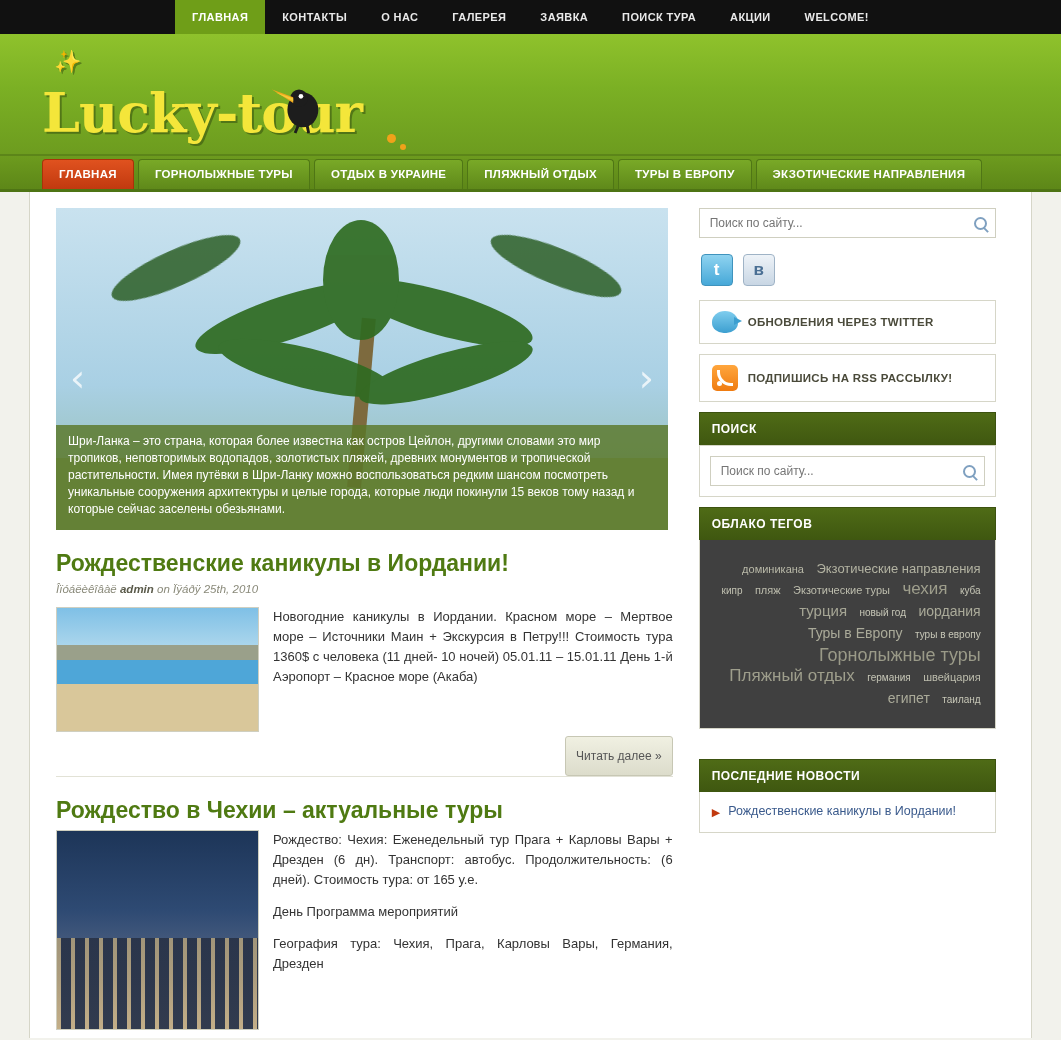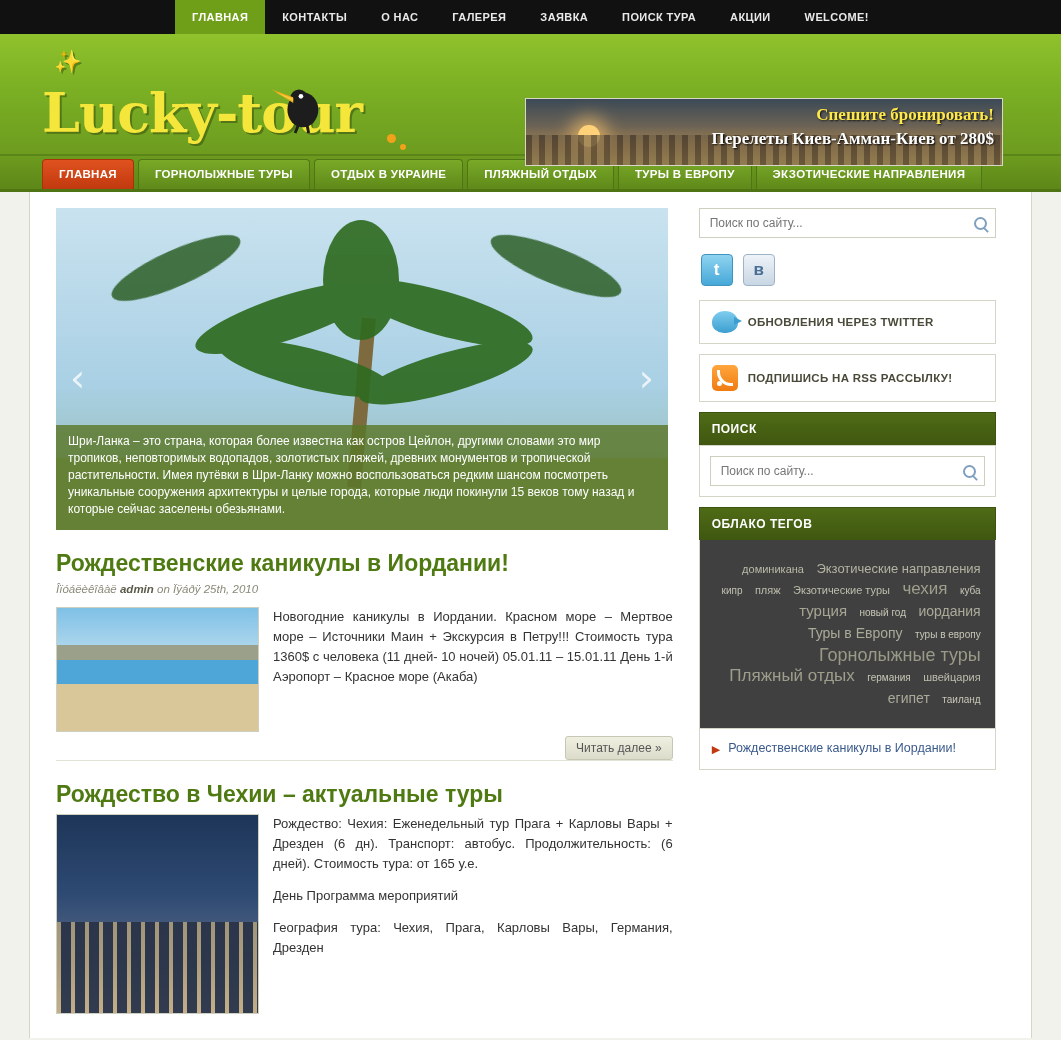--- a/index.html
+++ b/index.html
@@ -174,21 +174,21 @@
   .thumb .sand { position:absolute; left:0; right:0; bottom:0; height:38%; background:#d9c79a; }
   .thumb .hill { position:absolute; left:0; right:0; top:30%; height:14%; background:#9aa08a; }
   .thumb .w-lights { position:absolute; left:0; right:0; bottom:0; height:46%;
     background: repeating-linear-gradient(to right, rgba(240,200,120,.55) 0 4px, rgba(40,50,70,.9) 4px 14px);}
   .post .text { font-size: 13px; line-height: 20px; color:#333; text-align: justify; }
   .post .text p { margin: 0 0 12px 0; }
   .readmore {
     display:inline-block; float:right; margin-top: 4px;
     background: linear-gradient(to bottom,#f0f0e2,#dcdccb);
     border:1px solid #c7c7b4; border-radius:3px;
-    font-size: 12px; color:#555; padding: 4px 10px; cursor:pointer;
+    font-size: 12px; color:#555; padding: 12px 10px; cursor:pointer;
   }
   .divider { clear:both; border-top: 1px solid #e2e2d6; margin-top: 16px; }
 
   
   .searchbox {
     width: 297px; height: 30px; border:1px solid #cfcfc0; background:#fff;
     display:flex; align-items:center; padding: 0 8px; margin-bottom: 16px;
   }
   .searchbox input {
     border:none; outline:none; flex:1; font-size:12px; color:#9a9a8a;
@@ -286,26 +286,20 @@
       <circle cx="30" cy="22" r="9" fill="#1d1d1d"></circle>
       <circle cx="32" cy="20" r="2.4" fill="#fff"></circle>
       <path d="M24 21 L2 13 L24 27 Z" fill="#f2a81d"></path>
       <path d="M24 22 L6 16 L24 25 Z" fill="#f4cd3a"></path>
       <path d="M30 48 L26 58 M38 48 L40 58" stroke="#1d1d1d" stroke-width="3"></path>
     </svg>
     <span class="dot1"></span>
     <span class="dot2"></span>
   </div>
 
-  <div class="banner">
-    <div class="sun"></div>
-    <div class="skyline"></div>
-    <div class="b1">Спешите бронировать!</div>
-    <div class="b2">Перелеты Киев-Амман-Киев от 280$</div>
-  </div>
 </div>
 
 <div class="mainnav">
   <div class="item active">ГЛАВНАЯ</div>
   <div class="item">ГОРНОЛЫЖНЫЕ ТУРЫ</div>
   <div class="item">ОТДЫХ В УКРАИНЕ</div>
   <div class="item">ПЛЯЖНЫЙ ОТДЫХ</div>
   <div class="item">ТУРЫ В ЕВРОПУ</div>
   <div class="item">ЭКЗОТИЧЕСКИЕ НАПРАВЛЕНИЯ</div>
 </div>
@@ -404,20 +398,21 @@
       <div class="searchbox">
         <input placeholder="Поиск по сайту..." style="">
         <span class="mag"></span>
       </div>
     </div>
 
     <div class="wtitle" style="margin-top:10px">ОБЛАКО ТЕГОВ</div>
     <div class="tagcloud" id="tagcloud"><a style="font-size: 11px; color: rgb(185, 185, 168);">доминикана</a> <a style="font-size: 13px; color: rgb(179, 179, 162);">Экзотические направления</a> <a style="font-size: 10px; color: rgb(194, 194, 178);">кипр</a> <a style="font-size: 11px; color: rgb(189, 189, 173);">пляж</a> <a style="font-size: 11px; color: rgb(189, 189, 173);">Экзотические туры</a> <a style="font-size: 17px; color: rgb(158, 158, 140);">чехия</a> <a style="font-size: 10px; color: rgb(198, 198, 182);">куба</a> <a style="font-size: 15px; color: rgb(166, 166, 149);">турция</a> <a style="font-size: 10px; color: rgb(198, 198, 182);">новый год</a> <a style="font-size: 14px; color: rgb(170, 170, 153);">иордания</a> <a style="font-size: 14px; color: rgb(170, 170, 153);">Туры в Европу</a> <a style="font-size: 10px; color: rgb(198, 198, 182);">туры в европу</a> <a style="font-size: 18px; color: rgb(154, 154, 136);">Горнолыжные туры</a> <a style="font-size: 17px; color: rgb(158, 158, 140);">Пляжный отдых</a> <a style="font-size: 10px; color: rgb(198, 198, 182);">германия</a> <a style="font-size: 11px; color: rgb(189, 189, 173);">швейцария</a> <a style="font-size: 14px; color: rgb(170, 170, 153);">египет</a> <a style="font-size: 10px; color: rgb(198, 198, 182);">таиланд</a> </div>
 
 
+    <div class="wtitle newstitle">ПОСЛЕДНИЕ НОВОСТИ</div>
     <div class="newslist">
       <div class="ni">
         <span class="bullet">▶</span>
         <span>Рождественские каникулы в Иордании!</span>
       </div>
     </div>
 
     <div class="sidefoot-space"></div>
   </div>
 </div>

